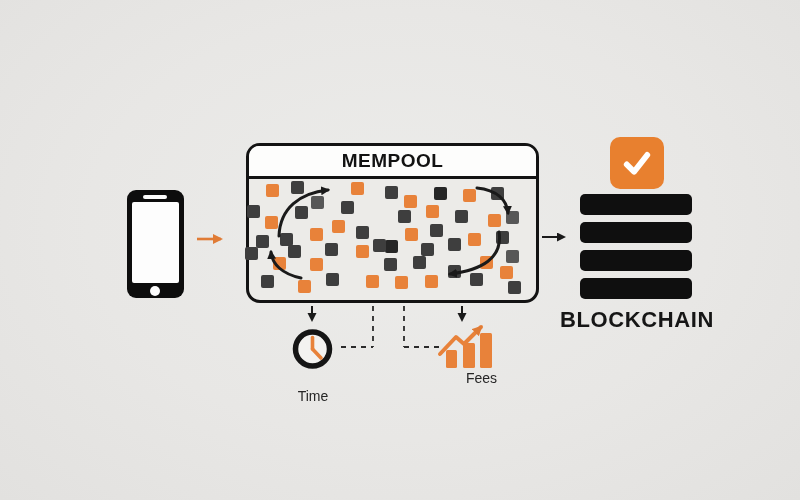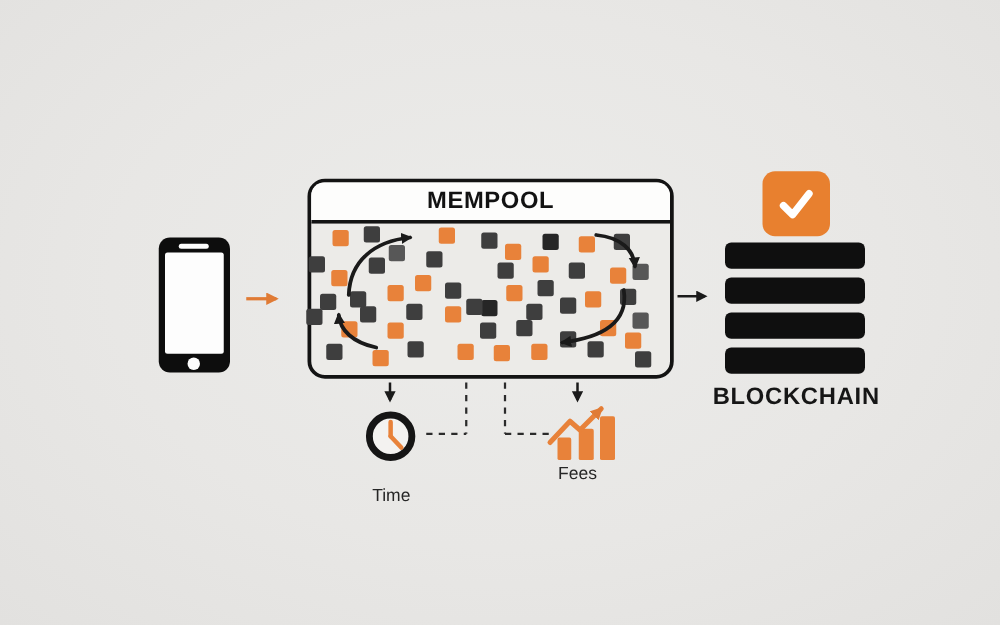--- a/index.html
+++ b/index.html
@@ -29,26 +29,26 @@
   .sq{position:absolute;width:13px;height:13px;border-radius:2px;}
   
   .overlay{position:absolute;left:0;top:0;z-index:4;pointer-events:none;}
   
   .check-badge{position:absolute;left:610px;top:137px;width:54px;height:52px;
     background:#E8802F;border-radius:10px;display:flex;align-items:center;justify-content:center;}
   .blocks{position:absolute;left:580px;top:194px;width:112px;display:flex;
     flex-direction:column;gap:7px;}
   .block-bar{width:112px;height:21px;background:#0F0F0F;border-radius:5px;}
   .blockchain-label{position:absolute;left:557px;top:307px;width:160px;text-align:center;
-    font-size:19px;font-weight:700;letter-spacing:.6px;color:#161616;}
+    font-size:22px;font-weight:700;letter-spacing:.6px;color:#161616;}
   
   .factor-label{position:absolute;width:70px;text-align:center;font-size:14px;
     font-weight:500;color:#262626;}
   .time-label{left:278px;top:388px;}
-  .fees-label{left:427px;top:370px;}
+  .fees-label{left:427px;top:370px;text-align:right;}
 </style>
 </head>
 <body>
 
 <div class="canvas">
 
   <div class="phone">
     <div class="phone-speaker"></div>
     <div class="phone-screen"></div>
     <div class="phone-home"></div>

